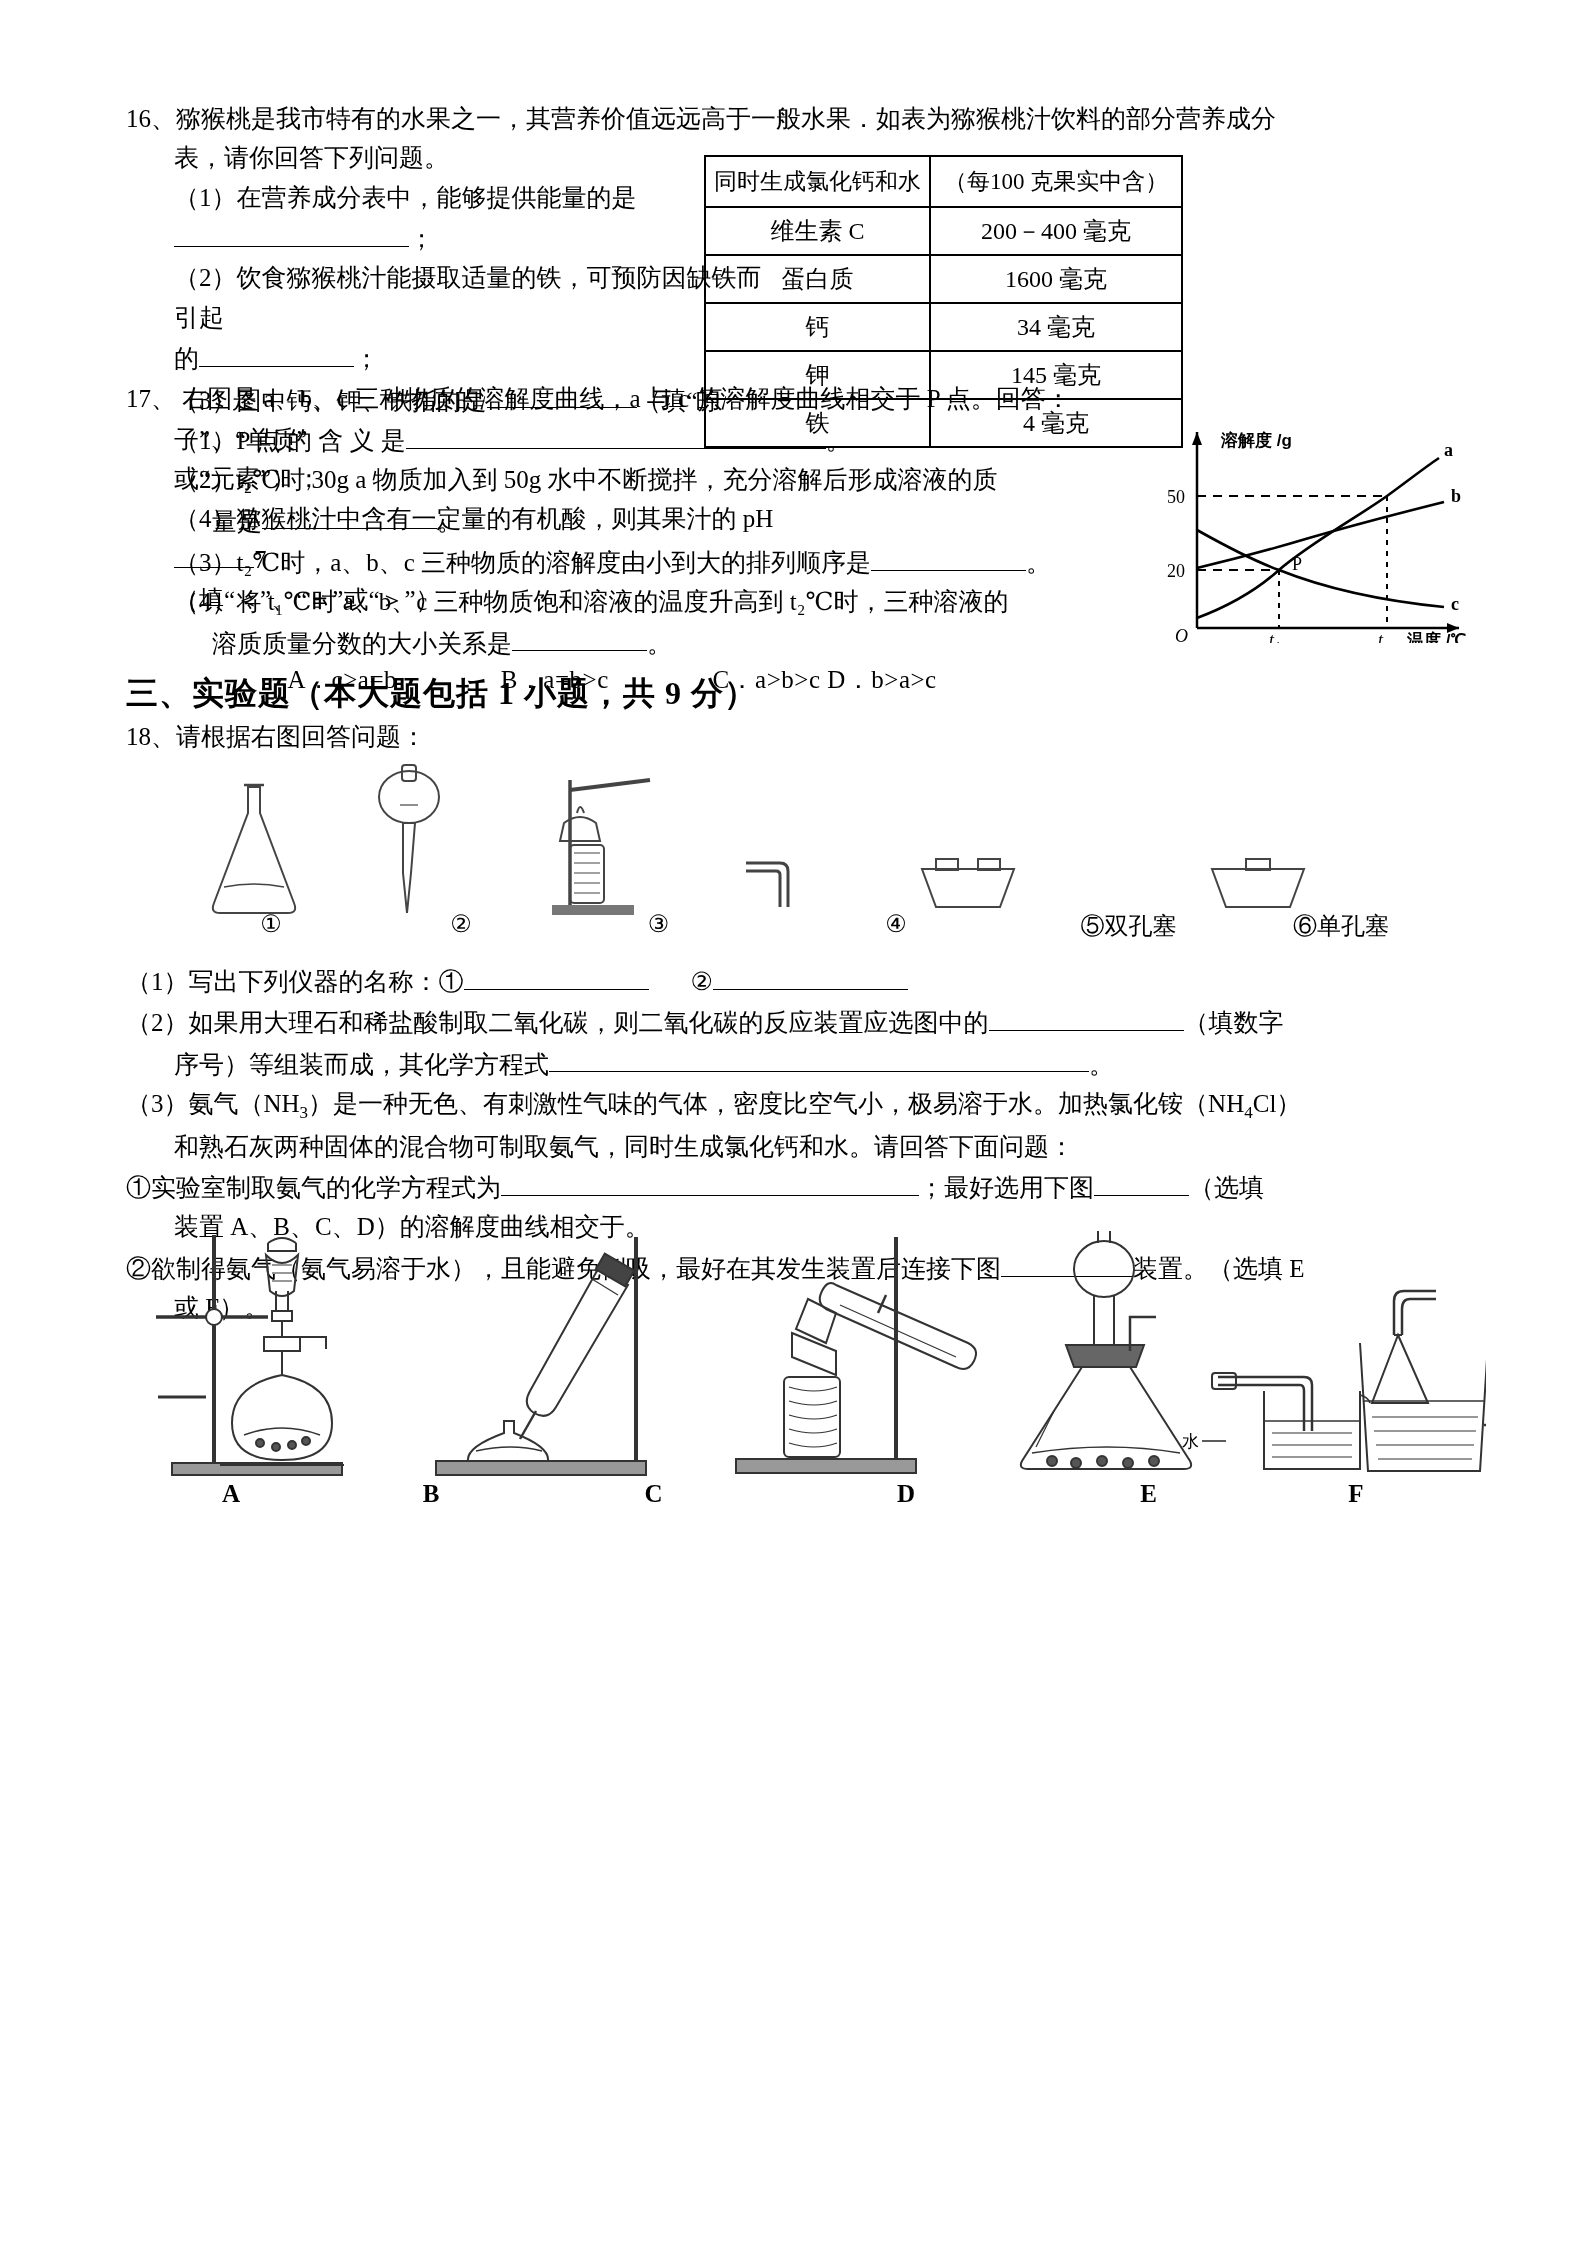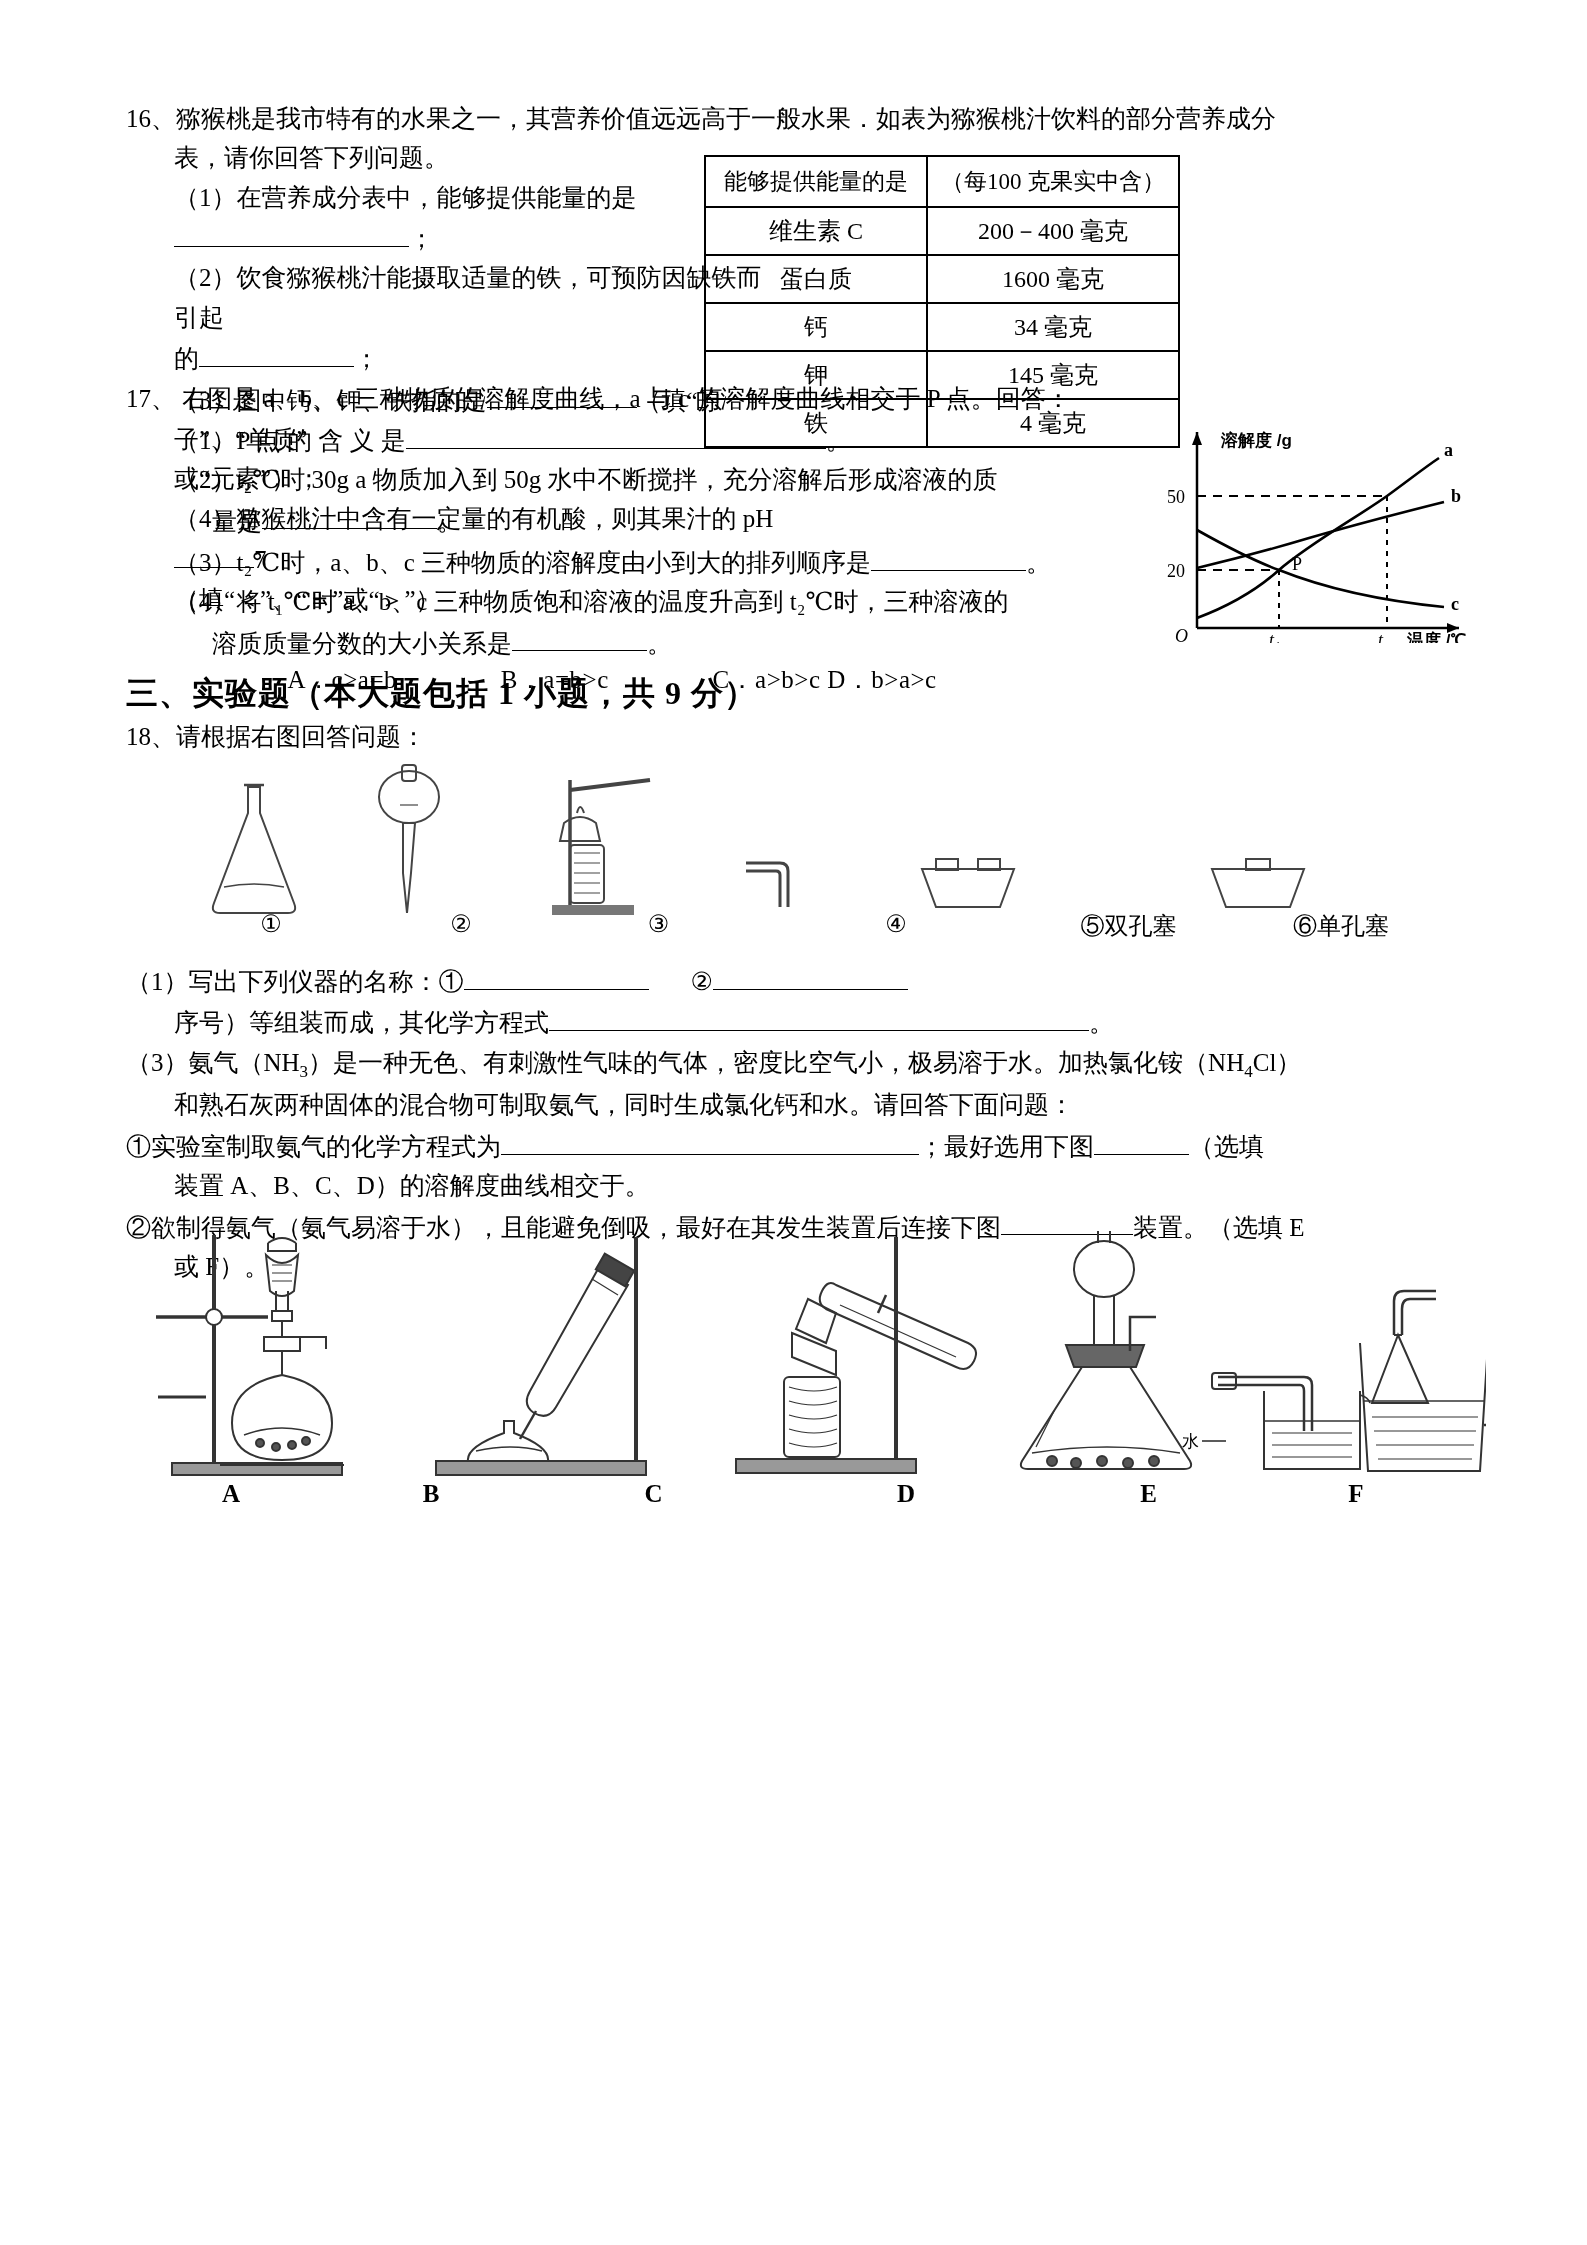--- a/index.html
+++ b/index.html
@@ -100,21 +100,21 @@
 
     <div class="sub body-text left-col">
       <span>（4）猕猴桃汁中含有一定量的有机酸，则其果汁的 pH</span><span class="blank" style="width:80px"></span><span>7</span>
     </div>
     <div class="sub body-text left-col">（填“＜”、“＝”或“＞”）</div>
   </div>
 
   <table id="nutri-table">
     <tbody>
         <tr class="head">
-      <td class="c1">能够提供能量的是</td>
+      <td class="c1">同时生成氯化钙和水</td>
       <td class="c2">（每100 克果实中含）</td>
     </tr>
     <tr>
       <td class="c1">维生素 C</td>
       <td class="c2">200－400 毫克</td>
     </tr>
     <tr>
       <td class="c1">蛋白质</td>
       <td class="c2">1600 毫克</td>
     </tr>
@@ -259,20 +259,23 @@
     <div class="lbl" style="width:250px">④</div>
     <div class="lbl" style="width:215px">⑤双孔塞</div>
     <div class="lbl" style="width:210px">⑥单孔塞</div>
   </div>
 
   <div id="q18body">
     <div class="body-text">
       <span>（1）写出下列仪器的名称：①</span><span class="blank" style="width:185px"></span><span style="display:inline-block;width:42px"></span><span>②</span><span class="blank" style="width:195px"></span>
     </div>
 
+    <div class="body-text">
+      <span>（2）如果用大理石和稀盐酸制取二氧化碳，则二氧化碳的反应装置应选图中的</span><span class="blank" style="width:195px"></span><span>（填数字</span>
+    </div>
     <div class="body-text ind">
       <span>序号）等组装而成，其化学方程式</span><span class="blank" style="width:540px"></span><span>。</span>
     </div>
 
     <div class="body-text">
       <span>（3）氨气（NH</span><sub>3</sub><span>）是一种无色、有刺激性气味的气体，密度比空气小，极易溶于水。加热氯化铵（NH</span><sub>4</sub><span>Cl）</span>
     </div>
     <div class="body-text ind">和熟石灰两种固体的混合物可制取氨气，同时生成氯化钙和水。请回答下面问题：</div>
 
     <div class="body-text">

